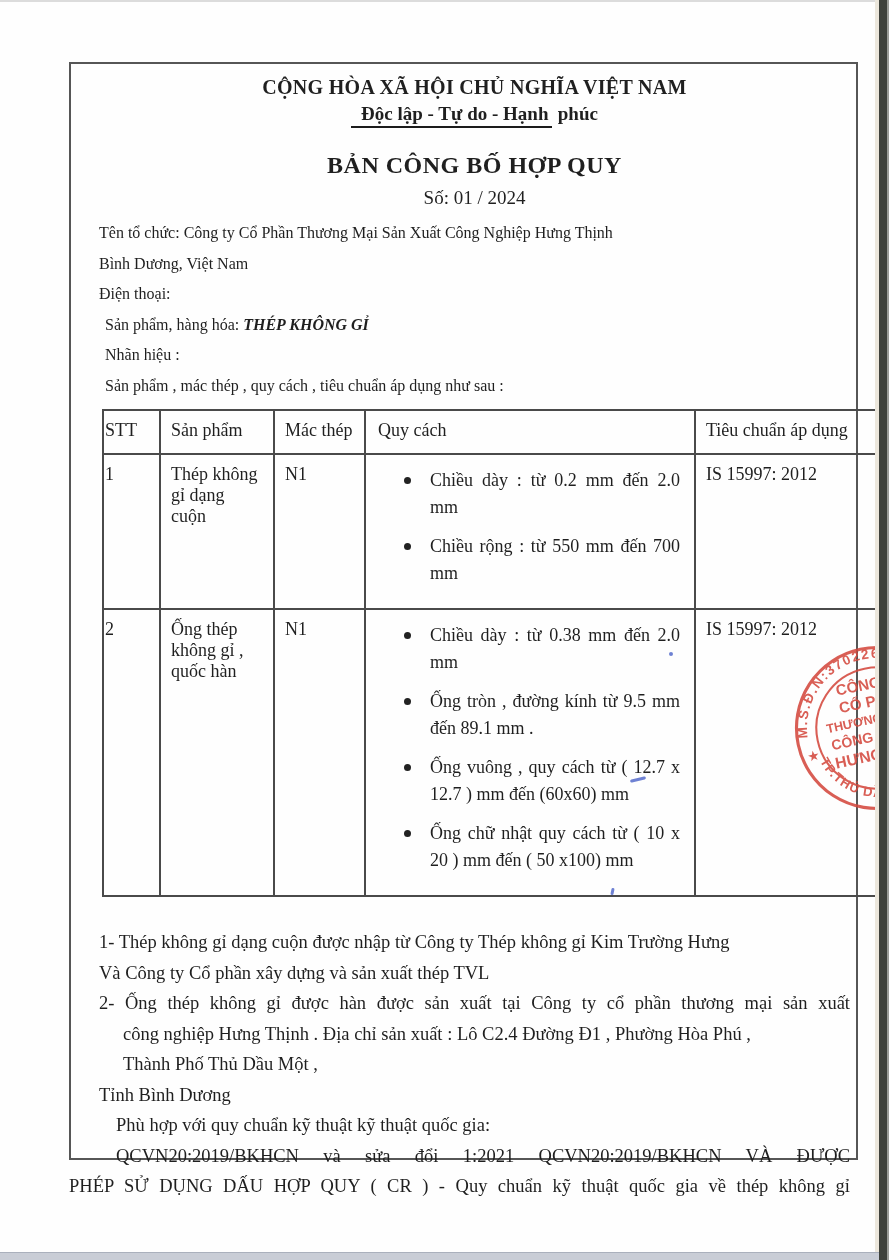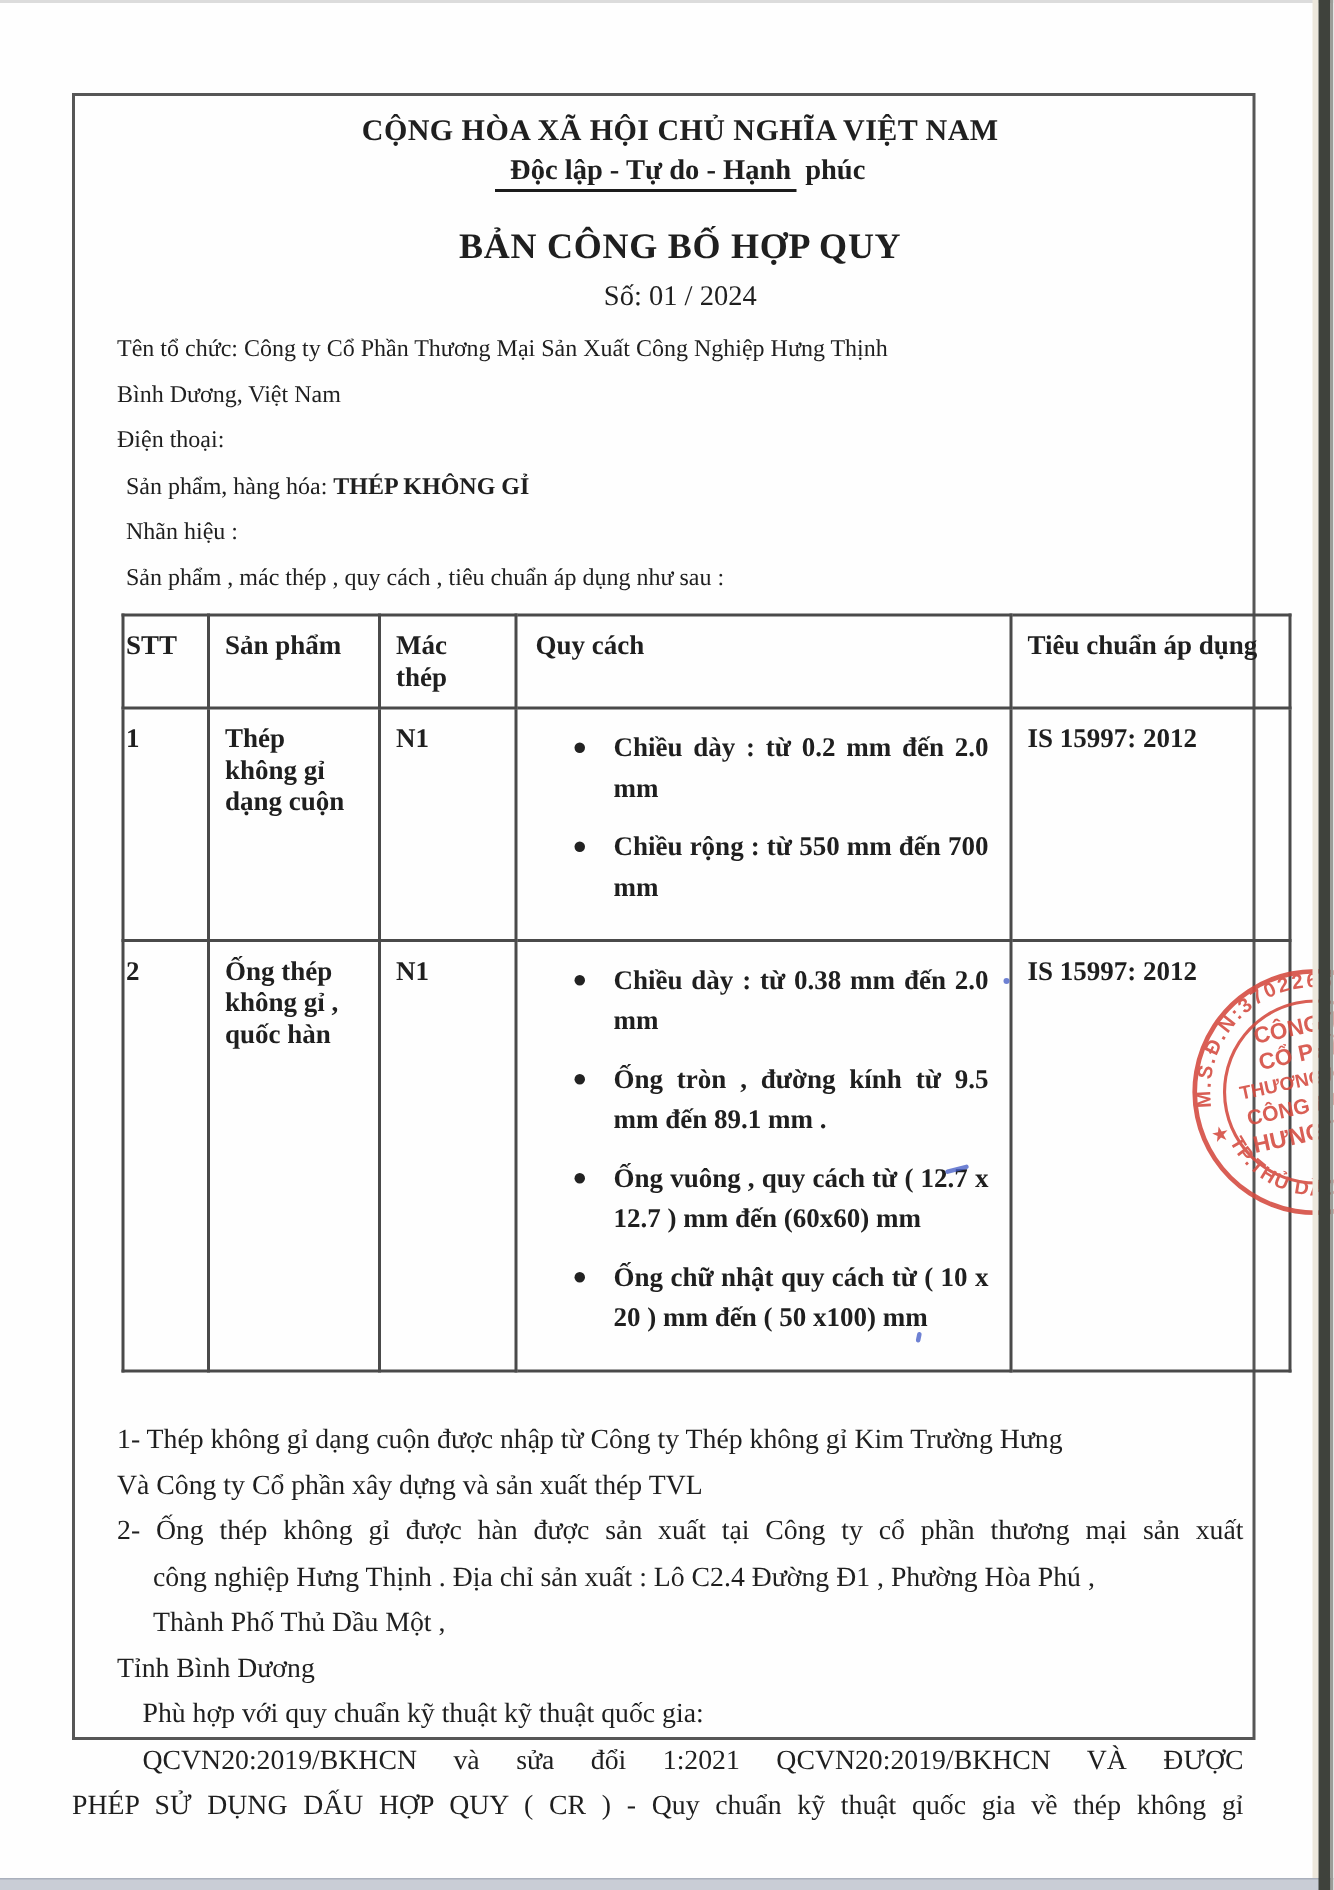--- a/index.html
+++ b/index.html
@@ -9,46 +9,46 @@
     font-family:"Liberation Serif","DejaVu Serif",serif;
   }
   
   .scan-top{position:absolute;left:0;top:0;width:889px;height:2px;background:#dcdcdc;z-index:6;}
   .scan-cream{position:absolute;left:875px;top:0;width:4px;height:1260px;background:#ece7dc;z-index:6;}
   .scan-dark{position:absolute;left:879px;top:0;width:8px;height:1260px;background:#3f423c;z-index:7;}
   .scan-sliver{position:absolute;left:887px;top:0;width:2px;height:1260px;background:#9b9d98;z-index:7;}
   .scan-bottom{position:absolute;left:0;top:1252px;width:889px;height:8px;background:#c9cdd6;border-top:1px solid #aab0bc;z-index:6;}
 
   .doc-border{
-    position:absolute;left:48px;top:62px;width:789px;height:1098px;
+    position:absolute;left:69px;top:62px;width:789px;height:1098px;
     border:2px solid #565656;box-sizing:border-box;
     padding:10px 6px 0 28px;background:transparent;
   }
   .center{text-align:center;}
   .national{margin-top:0;font-size:20px;font-weight:bold;line-height:26px;letter-spacing:.3px;}
   .motto{font-size:19px;font-weight:bold;line-height:28px;}
   .motto-u{border-bottom:2.5px solid #1c1c1c;padding:0 4px 2px 10px;}
   .motto-tail{padding-left:.28em;}
   .doc-title{margin-top:22px;font-size:24px;font-weight:bold;line-height:30px;letter-spacing:.5px;}
   .doc-number{margin-top:4px;font-size:19px;line-height:28px;}
 
   .para{font-size:16px;line-height:30.5px;}
   .first{margin-top:6px;}
   .ind6{margin-left:6px;}
   .ind17{margin-left:17px;}
   .out30{margin-left:-30px;}
-  .bold{font-weight:bold;}
+  .bold{font-weight:bold;font-style:italic;}
   .jfull{text-align:justify;text-align-last:justify;}
 
   table.spec{
     border-collapse:collapse;margin-left:3px;margin-top:8px;
     width:778px;table-layout:fixed;font-size:18px;
   }
   table.spec td,table.spec th{
-    border:2px solid #4a4a4a;vertical-align:top;font-weight:bold;
+    border:2px solid #4a4a4a;vertical-align:top;font-weight:normal;
     text-align:left;box-sizing:border-box;
   }
   tr.hrow{height:44px;}
   tr.r1{height:96px;}
   tr.r2{height:238px;}
   th.c-stt,td.c-stt{text-align:center;padding-top:9px;}
   th.c-prod,td.c-prod{padding:9px 10px;}
   td.c-prod{text-align:justify;}
   th.c-grade,td.c-grade{padding:9px 10px;}
   td.c-grade{text-align:center;}

